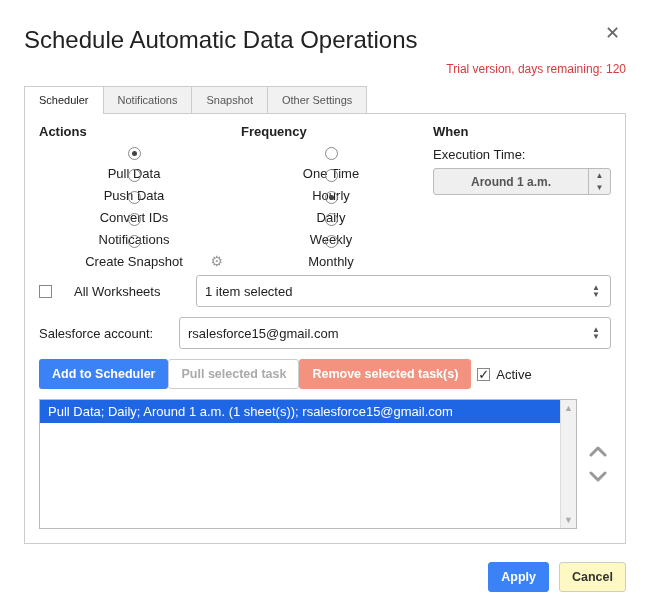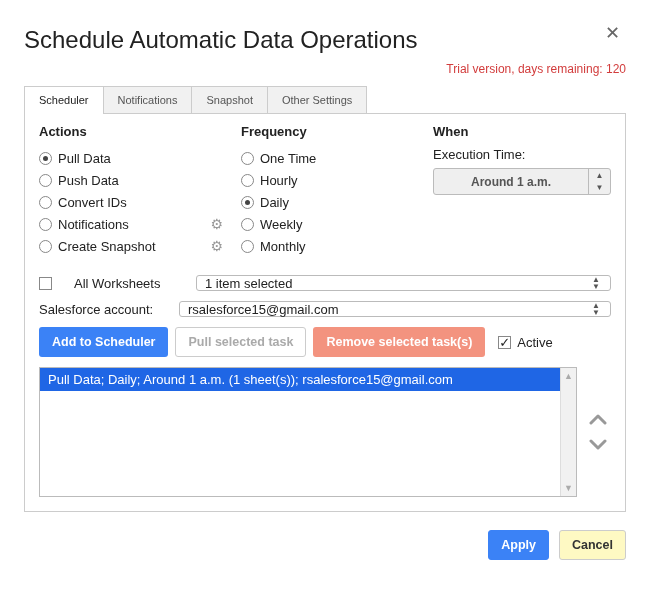--- a/index.html
+++ b/index.html
@@ -85,20 +85,21 @@
     margin: 0 0 8px 0;
     font-size: 13px;
     font-weight: bold;
   }
   .radio-row {
     display: flex;
     align-items: center;
     gap: 6px;
     height: 22px;
     cursor: pointer;
+    flex-direction: column;
   }
   .radio {
     width: 13px; height: 13px;
     border: 1px solid #888;
     border-radius: 50%;
     display: inline-flex;
     align-items: center;
     justify-content: center;
     flex: 0 0 13px;
   }
@@ -172,42 +173,42 @@
     font-size: 13px;
     color: #222;
   }
   .select {
     flex: 1;
     display: flex;
     align-items: center;
     justify-content: space-between;
     border: 1px solid #bbb;
     border-radius: 3px;
-    height: 16px;
+    height: 32px;
     padding: 0 8px;
     background: #fff;
     cursor: pointer;
   }
   .select .arrows {
     width: 12px;
     display: flex;
     flex-direction: column;
     align-items: center;
     gap: 0;
     font-size: 8px;
     color: #555;
     line-height: 7px;
   }
   .sf-label {
     flex: 0 0 118px;
   }
   .btn-row {
     display: flex;
     align-items: center;
-    gap: 7px;
+    gap: 0;
     margin-bottom: 10px;
   }
   .btn {
     height: 30px;
     padding: 0 12px;
     border: 1px solid transparent;
     border-radius: 3px;
     font-size: 12.5px;
     font-weight: 600;
     cursor: pointer;

